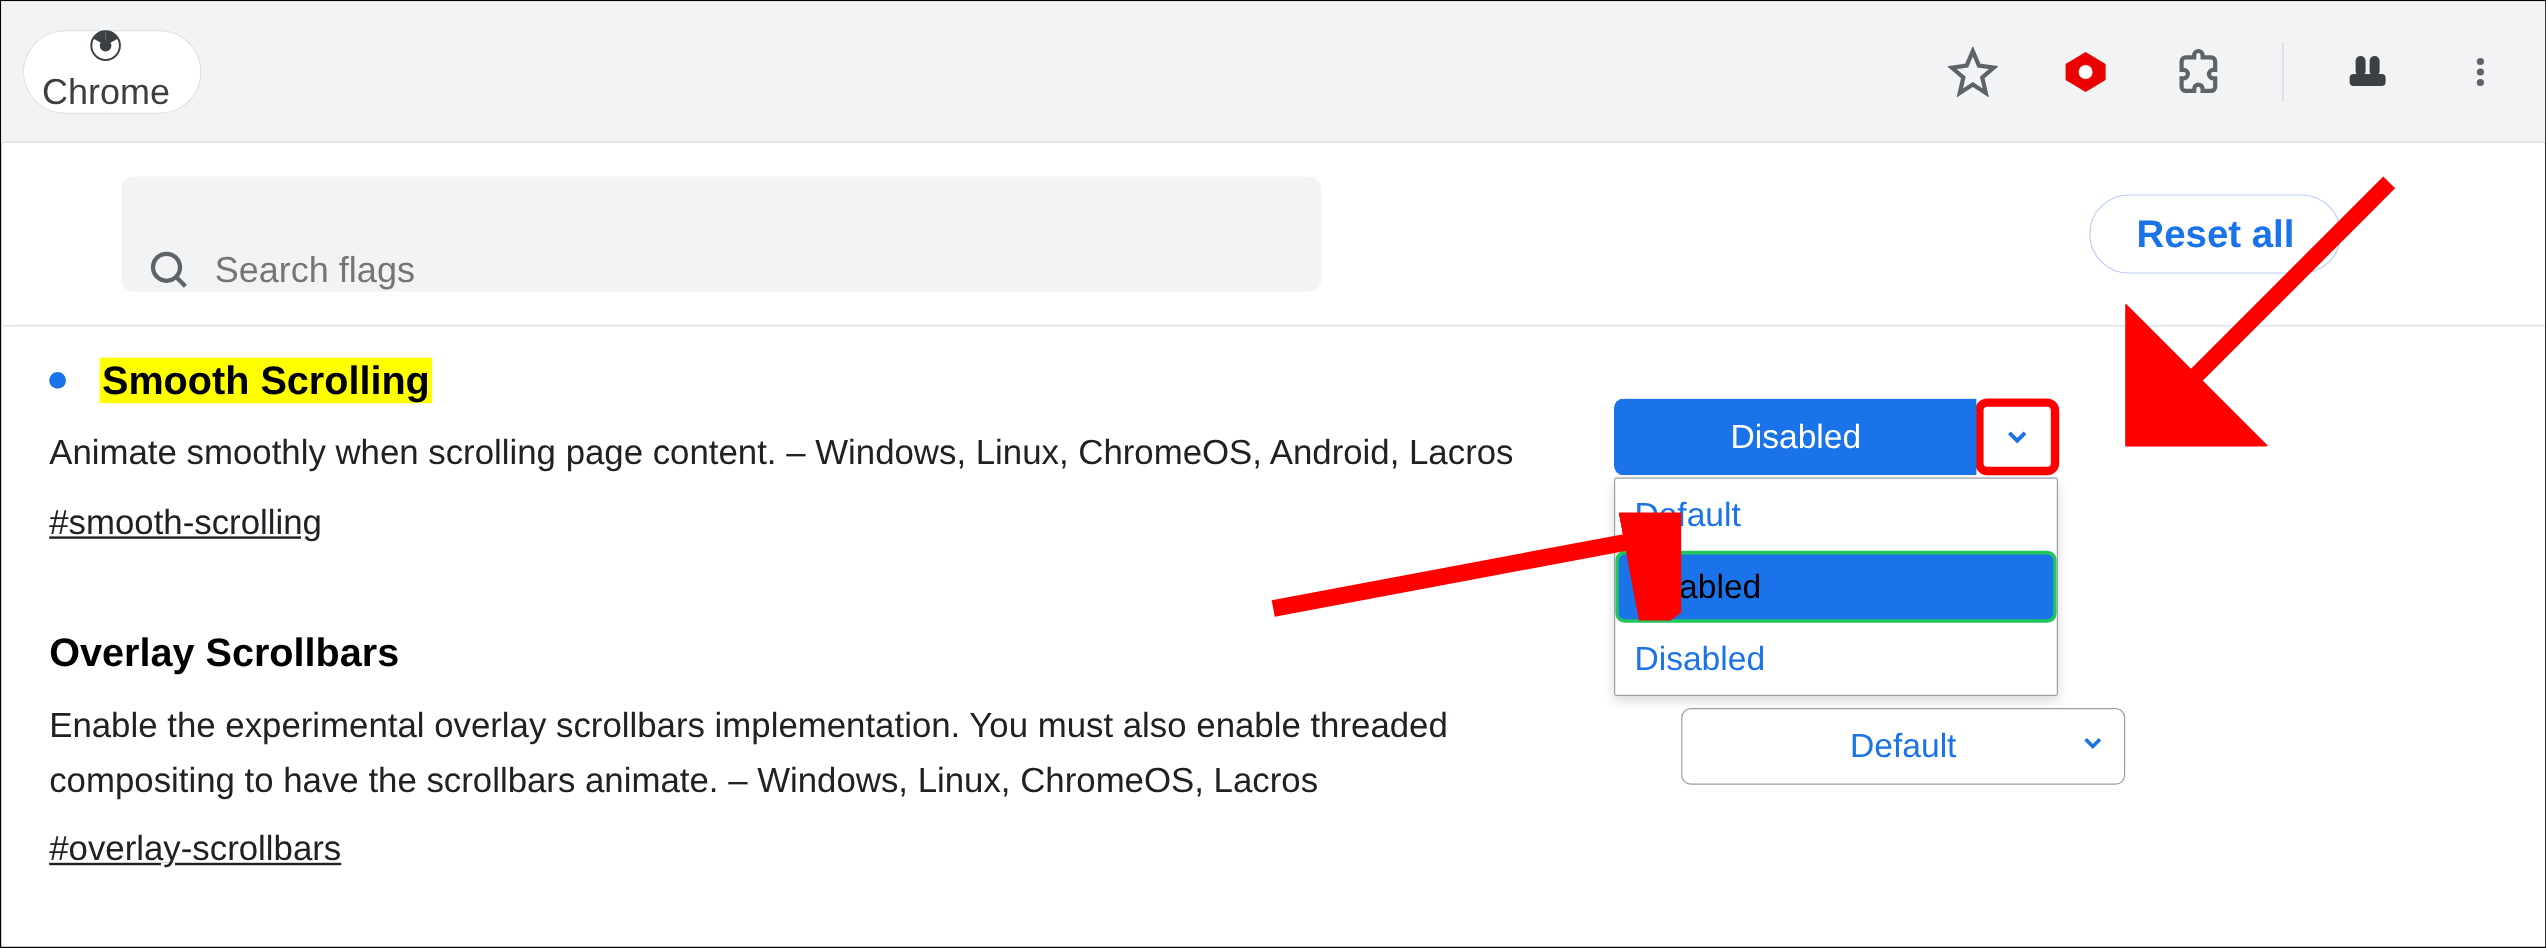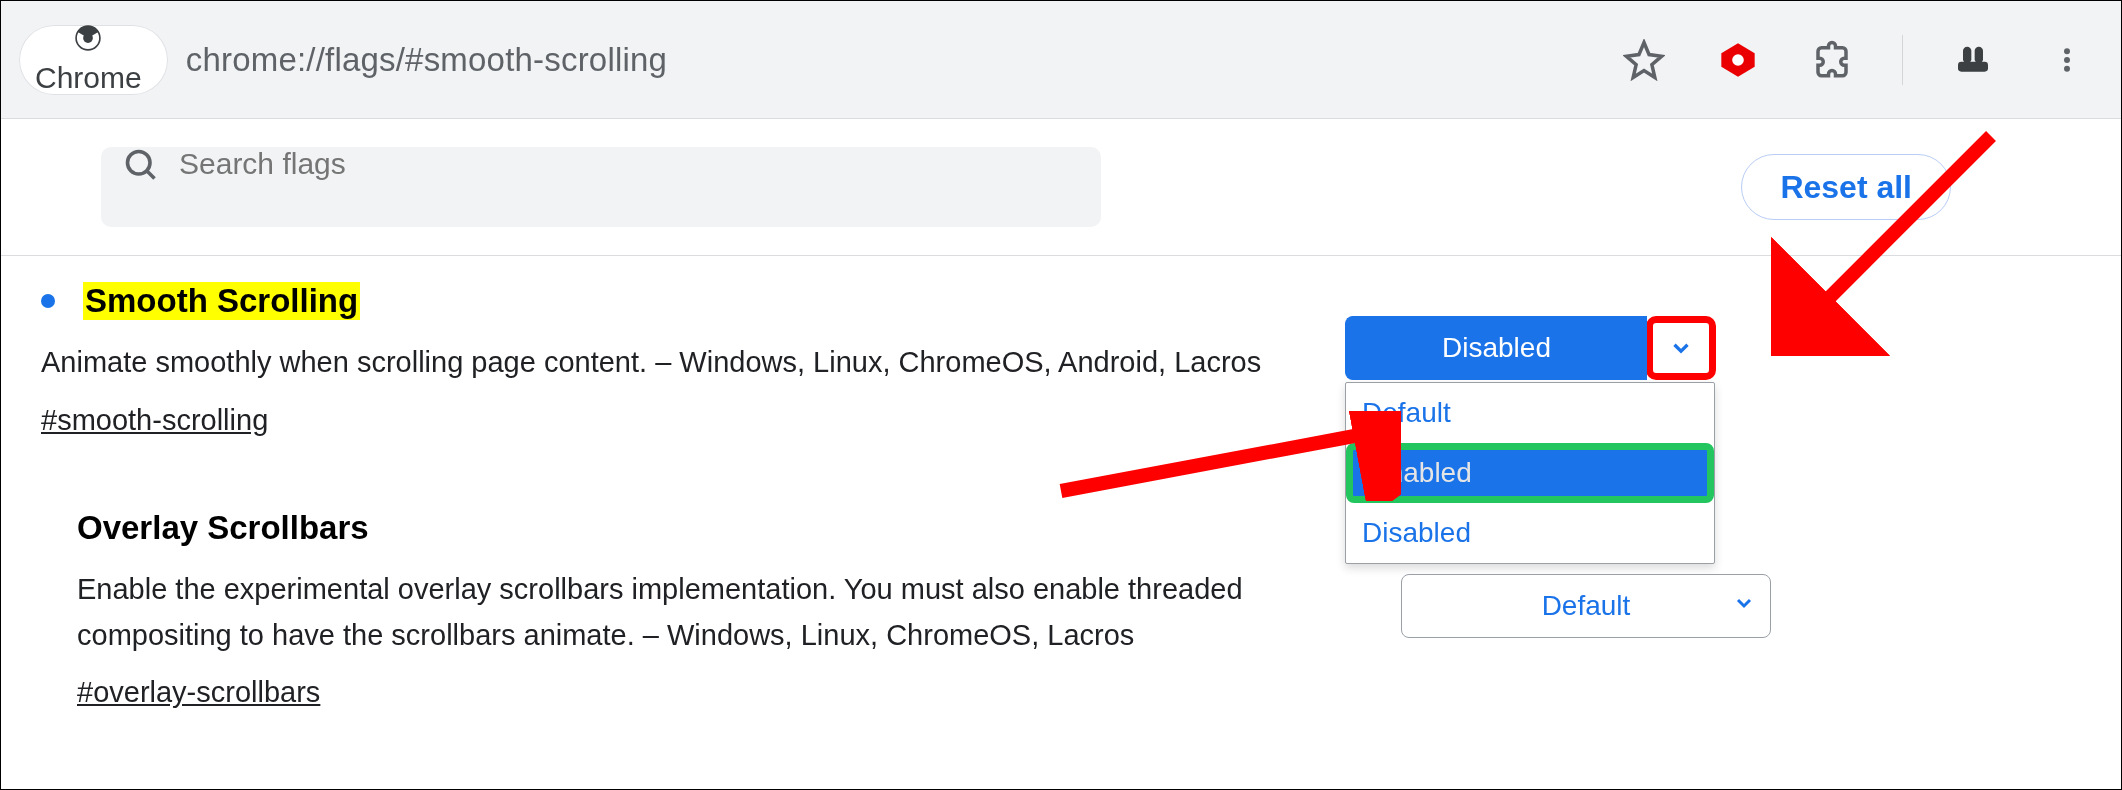--- a/index.html
+++ b/index.html
@@ -22,22 +22,22 @@
     }
     .chrome-pill span { font-size:30px; color:#3c4043; }
     .url-text { margin-left:18px; font-size:33px; color:#5f6368; letter-spacing:.2px; }
     .addr-right { position:absolute; right:28px; top:0; bottom:0; display:flex; align-items:center; gap:42px; }
     .tb-icon { display:flex; align-items:center; justify-content:center; width:52px; height:52px; }
     .sep { width:1px; height:50px; background:#d3d5d8; margin:0 2px; }
 
     
     .top-strip { display:flex; align-items:center; padding:28px 170px 28px 100px; border-bottom:1.5px solid #dadce0; }
     .search-wrap {
-      display:flex; align-items:flex-start;
-      width:1000px; height:80px;
+      display:flex; align-items:flex-end;
+      width:1000px; height:96px;
       background:#f1f3f4; border-radius:10px;
       padding:0 22px; gap:20px;
     }
     .search-wrap svg { flex:0 0 auto; }
     .search-wrap input {
       border:none; outline:none; background:transparent;
       font-size:30px; color:#5f6368; width:100%;
     }
     .reset-btn {
       margin-left:auto;
@@ -50,61 +50,60 @@
     
     .content { position:relative; padding:26px 40px 0 40px; }
     .flag-row { display:flex; align-items:flex-start; }
     .flag-text { flex:1 1 auto; }
     .flag-title-line { display:flex; align-items:center; gap:28px; }
     .blue-dot { width:14px; height:14px; border-radius:50%; background:#1a73e8; }
     .flag-title { font-size:33px; font-weight:600; }
     .hl { background:#ffff00; padding:0 2px; }
     .flag-desc { font-size:29px; color:#202124; margin-top:20px; line-height:1.58; max-width:1230px; }
     .flag-tag { font-size:29px; color:#202124; text-decoration:underline; margin-top:18px; display:inline-block;text-align:right; }
-    .flag-title2 { margin-top:72px;margin-left:36px; }
+    .flag-title2 { margin-top:72px; }
 
     
     .dd { width:370px; height:64px; display:flex; align-items:center; justify-content:center;
           font-size:28px; border:1.5px solid #9aa0a6; border-radius:8px; cursor:pointer;
           position:relative; }
     .dd .chev { position:absolute; right:14px; top:50%; transform:translateY(-50%); }
     .dd.solid { background:#1a73e8; color:#fff; border-color:#1a73e8; border-top-right-radius:0; border-bottom-right-radius:0; border-top-left-radius:8px; border-bottom-left-radius:8px;}
     .dd.outline { background:#fff; color:#1a73e8; }
 
     .dd1-wrap { position:absolute; left:1344px; top:60px; }
     .dd1-row { display:flex; }
     .dd1-chevcell { width:70px; height:64px; display:flex; align-items:center; justify-content:center;
                     border:7px solid #ff0000; border-radius:10px; margin-left:-1px; }
     .dd1-main { width:302px; }
     .dd1-main.solid { border-radius:8px 0 0 8px; border-right:none; }
     .dropdown-list { width:370px; background:#fff; border:1px solid #9aa0a6; margin-top:2px;
        box-shadow:0 4px 10px rgba(0,0,0,0.15); border-radius:2px; overflow:hidden; }
     .opt { height:60px; display:flex; align-items:center; padding:0 16px; font-size:28px; color:#1a73e8; cursor:pointer; }
-    .opt.sel { background:#1a73e8; color:#e5e5e5; border:7px solid #22c55e; border-radius:8px; }
+    .opt.sel { background:#1a73e8; color:#000000; border:3px solid #22c55e; border-radius:8px; }
 
     .dd2-wrap { position:absolute; left:1400px; top:318px; }
 
     
     .arrow { position:absolute; }
     .arrow svg { display:block; }
   </style>
 </head>
 <body>
 
 <div class="addrbar">
   <div class="chrome-pill">
     <svg width="38" height="38" viewBox="0 0 48 48">
       <circle cx="24" cy="24" r="22" fill="#fff" stroke="#3c4043" stroke-width="3"></circle>
       <circle cx="24" cy="24" r="9" fill="#3c4043"></circle>
       <path d="M24 2 A22 22 0 0 1 43 13 L24 24 Z" fill="#3c4043"></path>
       <path d="M5 13 A22 22 0 0 1 24 2 L24 24 Z" fill="#3c4043"></path>
     </svg>
     <span>Chrome</span>
   </div>
-  <span class="url-text">chrome://flags/#smooth-scrolling</span>
 
   <div class="addr-right">
     <div class="tb-icon">
       <svg width="42" height="42" viewBox="0 0 24 24" fill="none" stroke="#5f6368" stroke-width="2">
         <path d="M12 2l2.9 6.9L22 9.9l-5.5 4.7L18.2 22 12 18l-6.2 4 1.7-7.4L2 9.9l7.1-1z"></path>
       </svg>
     </div>
     <div class="tb-icon">
       <svg width="40" height="40" viewBox="0 0 24 24">
           <path fill="#ea0000" d="M12 2l10 6v8l-10 6L2 16V8z"></path>

